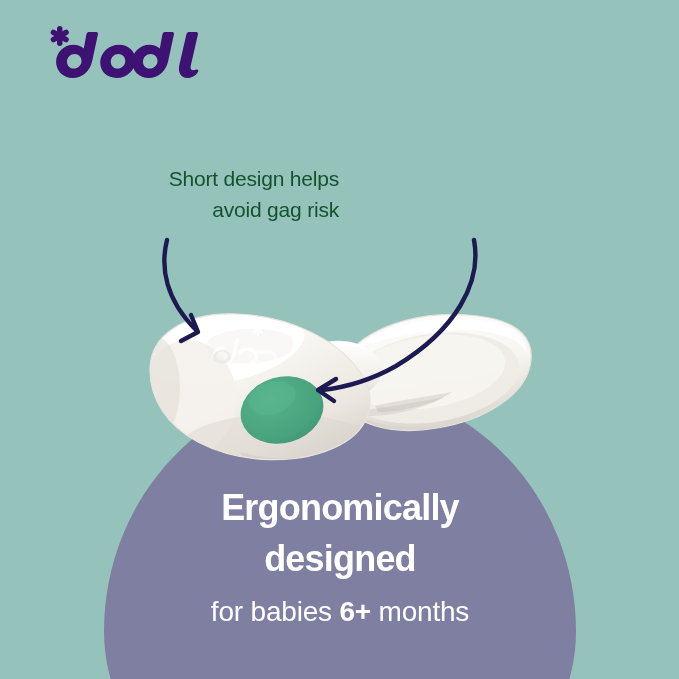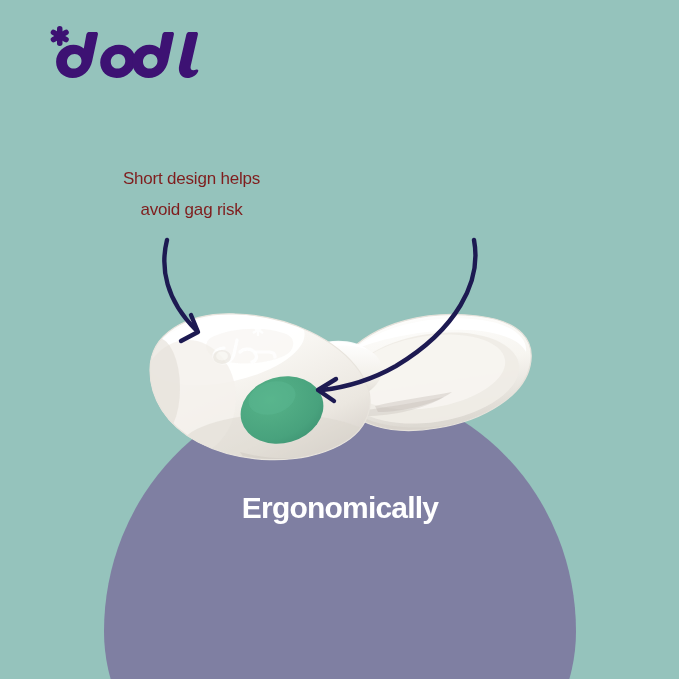--- a/index.html
+++ b/index.html
@@ -21,24 +21,24 @@
     position: absolute;
     left: 34px;
     top: 18px;
     width: 180px;
     height: 72px;
   }
 
   
   .callout {
     position: absolute;
-    color: #7f1d1d;
-    font-size: 17px;
+    color: #14532d;
+    font-size: 21px;
     line-height: 31px;
-    text-align: center;
+    text-align: right;
     letter-spacing: -0.2px;
     white-space: pre-line;
   }
   #callout-left {
     left: 44px;
     top: 163px;
     width: 295px;
   }
   #callout-right {
     left: 330px;
@@ -60,21 +60,21 @@
   
   #headline-block {
     position: absolute;
     left: 104px;
     top: 482px;
     width: 472px;
     text-align: center;
     color: #ffffff;
   }
   #headline-line1, #headline-line2 {
-    font-size: 30px;
+    font-size: 36px;
     font-weight: bold;
     line-height: 51px;
     letter-spacing: -0.8px;
   }
   #subline {
     margin-top: 12px;
     font-size: 28px;
     line-height: 32px;
     letter-spacing: -0.2px;
   }
@@ -256,15 +256,17 @@
       <path d="M167 240 C160 268, 166 300, 196 330"></path>
       <path d="M181 341 L198 332 L191 315" fill="none" stroke-width="4.4" stroke-linejoin="round"></path>
 
       <path d="M474 240 C482 282, 456 330, 396 366 C366 383, 340 388, 322 390"></path>
       <path d="M336 379 L318 390 L334 401" fill="none" stroke-width="4.4" stroke-linejoin="round"></path>
     </g>
   </svg>
 
   <div id="headline-block">
     <div id="headline-line1">Ergonomically</div>
+    <div id="headline-line2">designed</div>
+    <div id="subline"><span>for babies </span><b>6+</b><span> months</span></div>
   </div>
 
 </div>
 
 </body></html>

